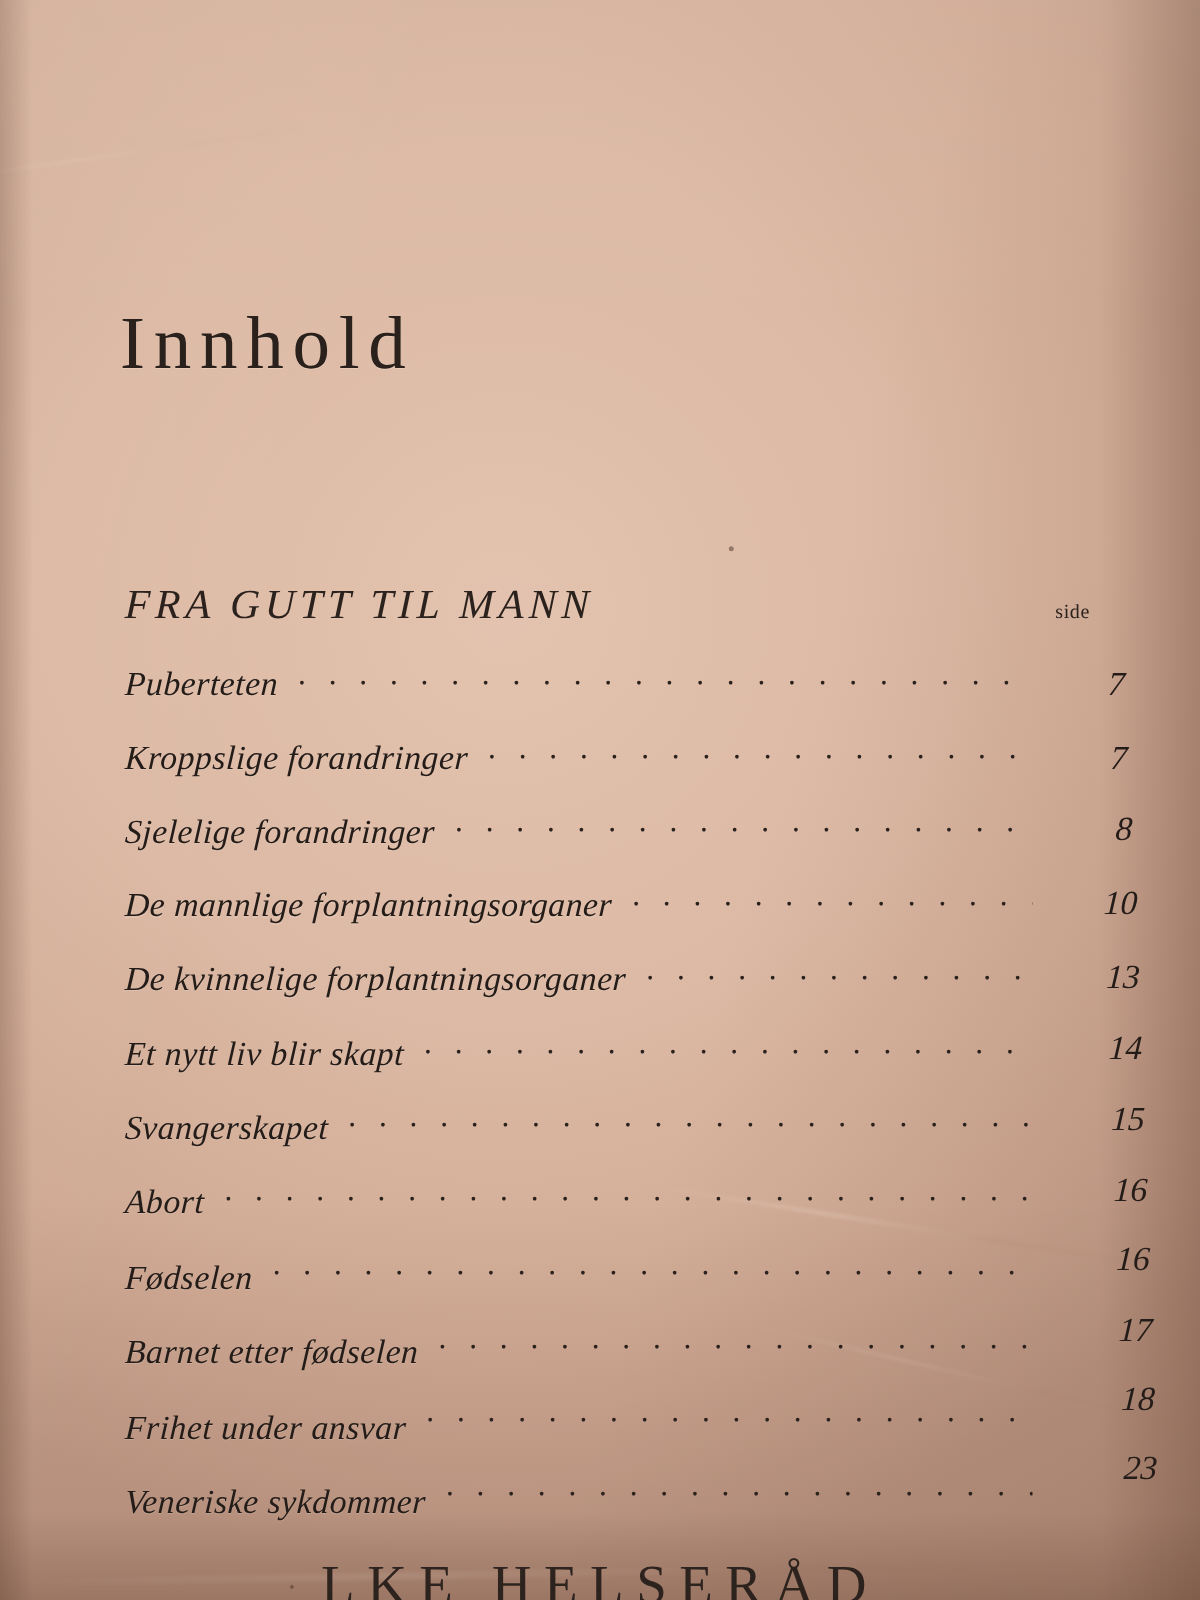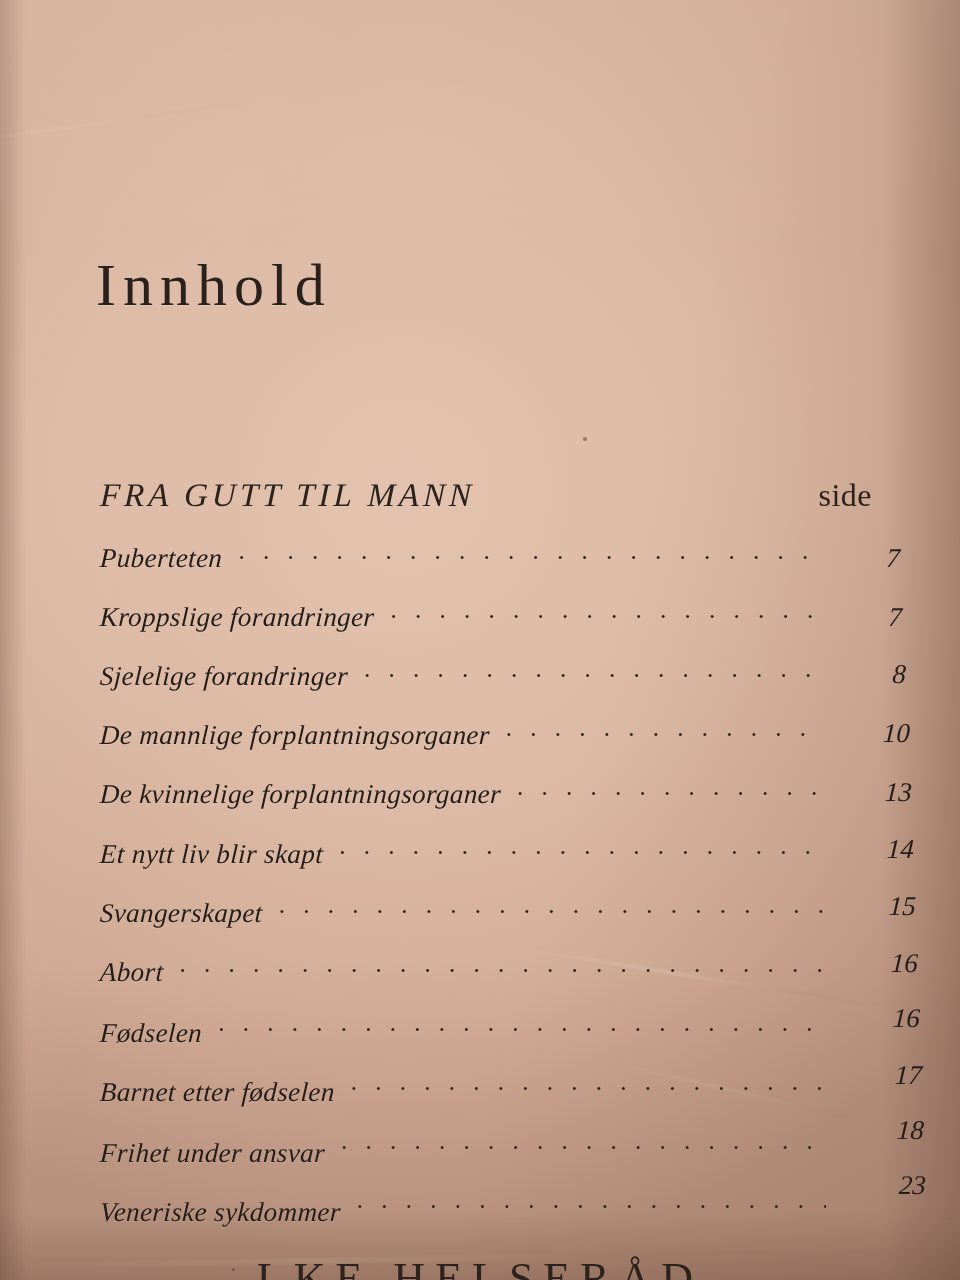--- a/index.html
+++ b/index.html
@@ -57,21 +57,21 @@
     pointer-events: none;
   }
   .edge-bottom {
     position: absolute; left: 0; bottom: 0; width: 960px; height: 70px;
     background: linear-gradient(0deg, rgba(90,55,40,0.26), rgba(90,55,40,0.0));
     pointer-events: none;
   }
 
   .content {
     position: absolute;
-    left: 0; top: 15px;
+    left: 0; top: 4px;
     width: 960px;
     height: 1112px;
     z-index: 3;
   }
 
   #toc-title {
     position: absolute;
     left: 96px;
     top: 236px;
     font-size: 60px;
@@ -92,21 +92,21 @@
     justify-content: space-between;
   }
   #section-head .sec-title {
     font-style: italic;
     font-size: 33px;
     letter-spacing: 4px;
     color: #2b221d;
     transform: skewX(-2deg);
   }
   #section-head .sec-side {
-    font-size: 32px;
+    font-size: 16px;
     color: #2b221d;
     font-family: "Liberation Serif", serif;
     letter-spacing: 0.5px;
     padding-right: 18px;
   }
 
   #toc-list {
     position: absolute;
     left: 100px;
     top: 528px;

